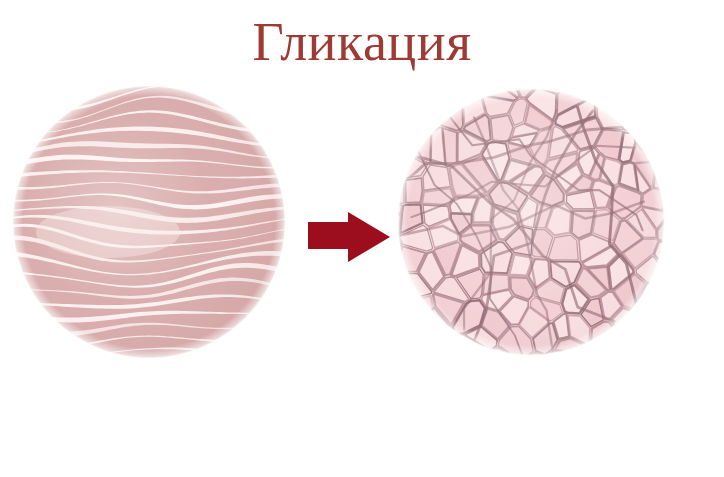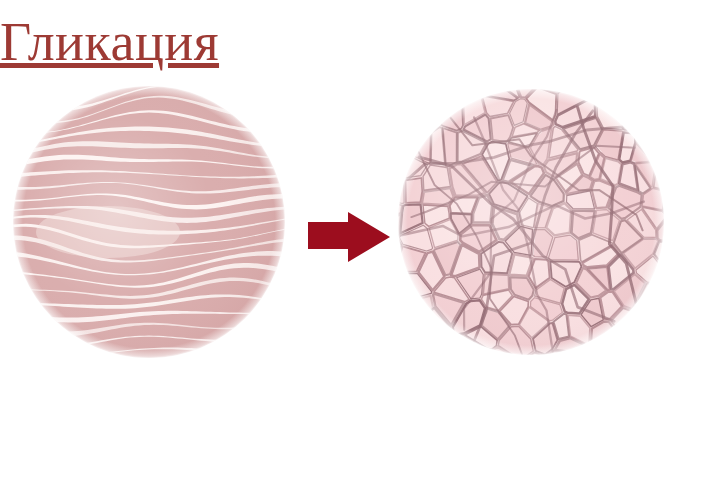--- a/index.html
+++ b/index.html
@@ -19,29 +19,29 @@
     width: 724px;
     height: 477px;
     background: #ffffff;
   }
   
   #title {
     position: absolute;
     left: 0;
     top: 12px;
     width: 724px;
+    text-align: center;
     font-family: "Liberation Serif", serif;
     font-size: 54px;
     line-height: 60px;
     font-weight: 400;
     letter-spacing: 0.5px;
     color: #9d3a34;
     white-space: nowrap;
     user-select: none;
-    text-decoration: underline;
   }
   
   #stage {
     position: absolute;
     left: 0;
     top: 0;
     width: 724px;
     height: 477px;
   }
   svg.fig {

